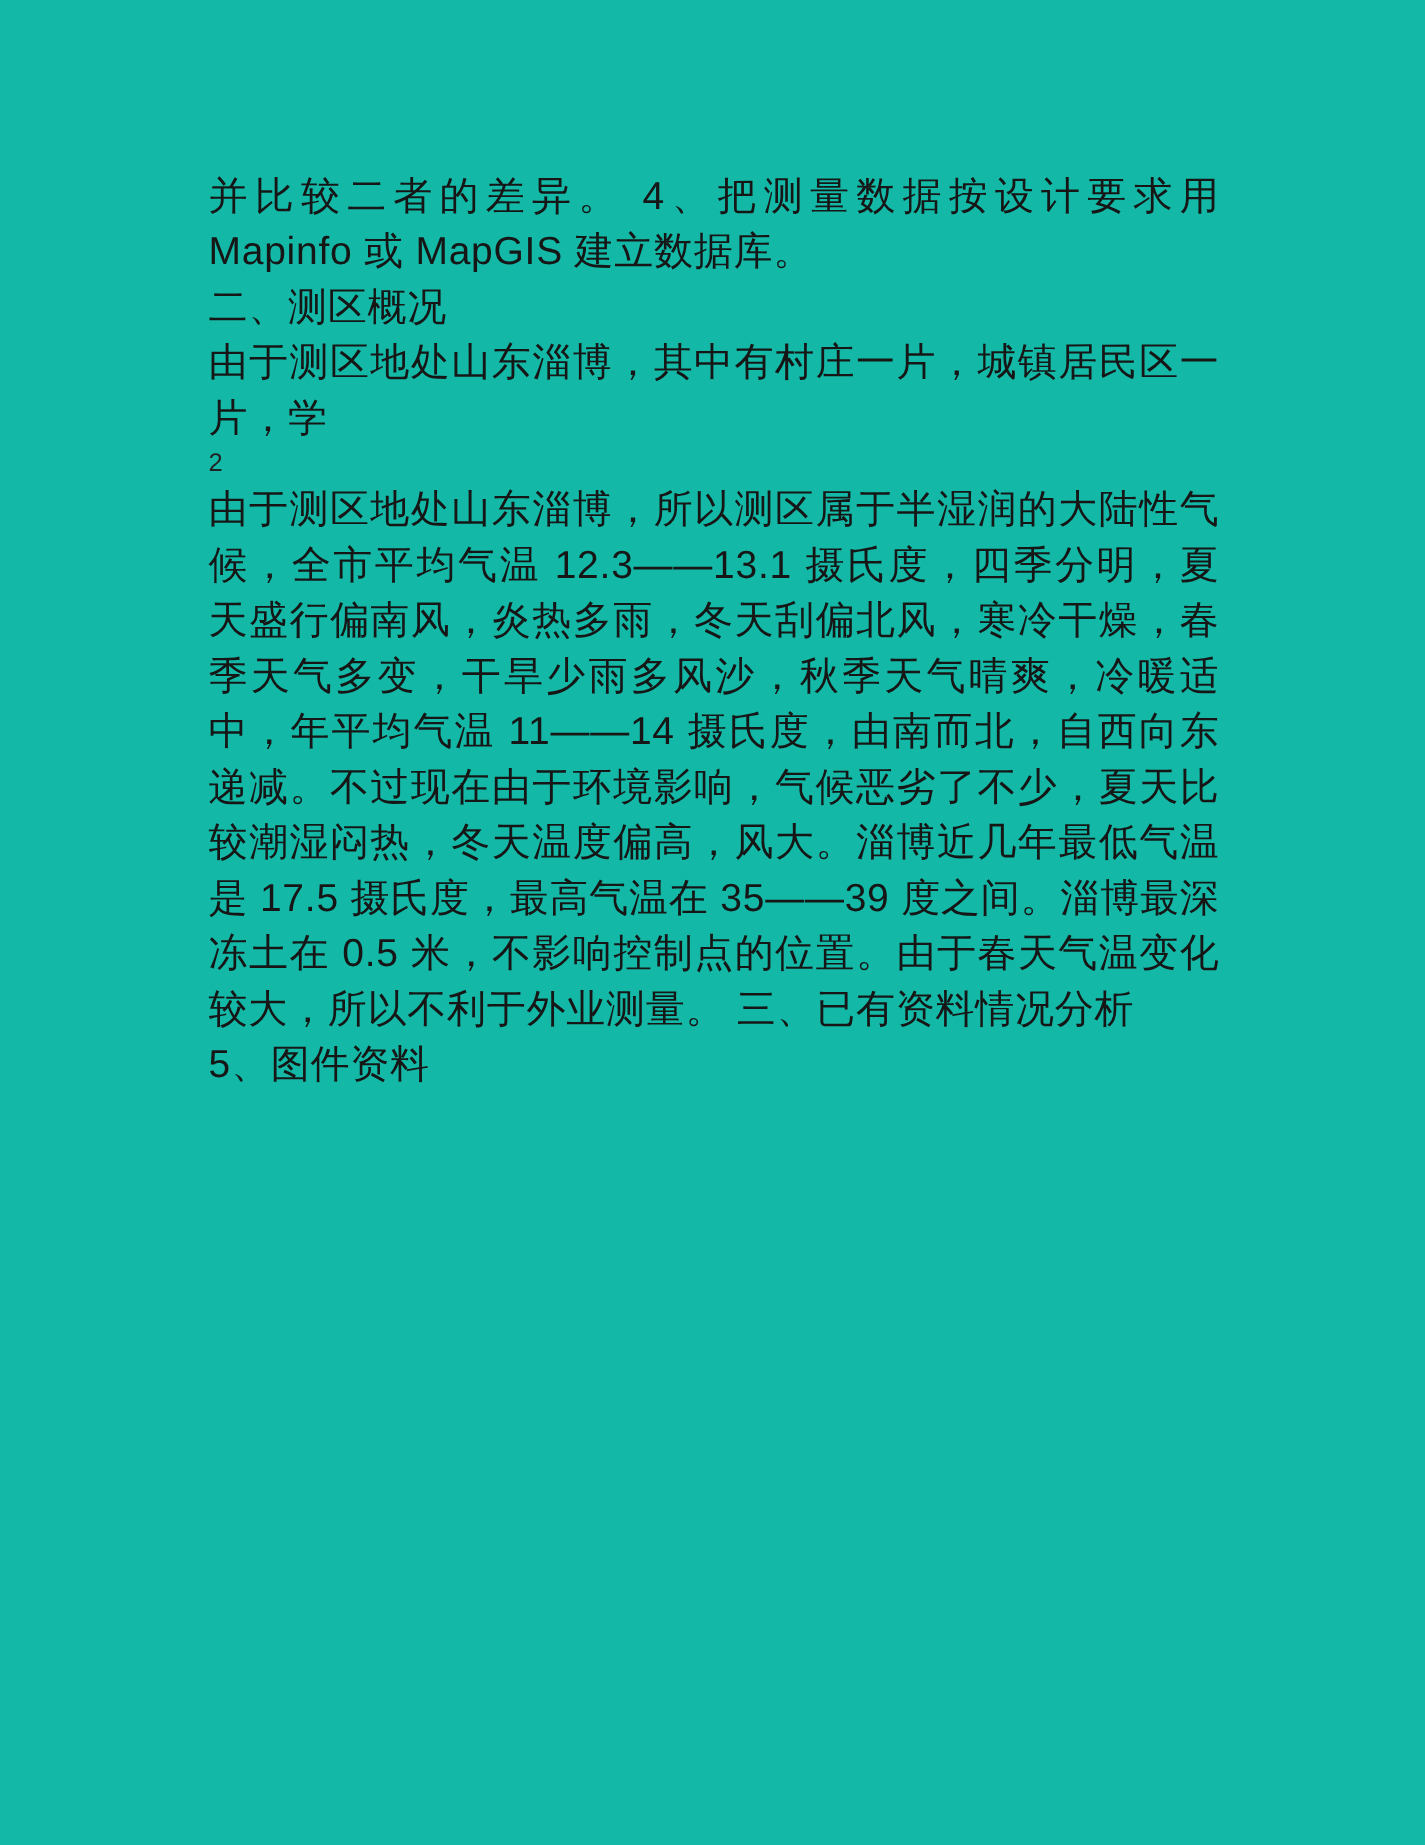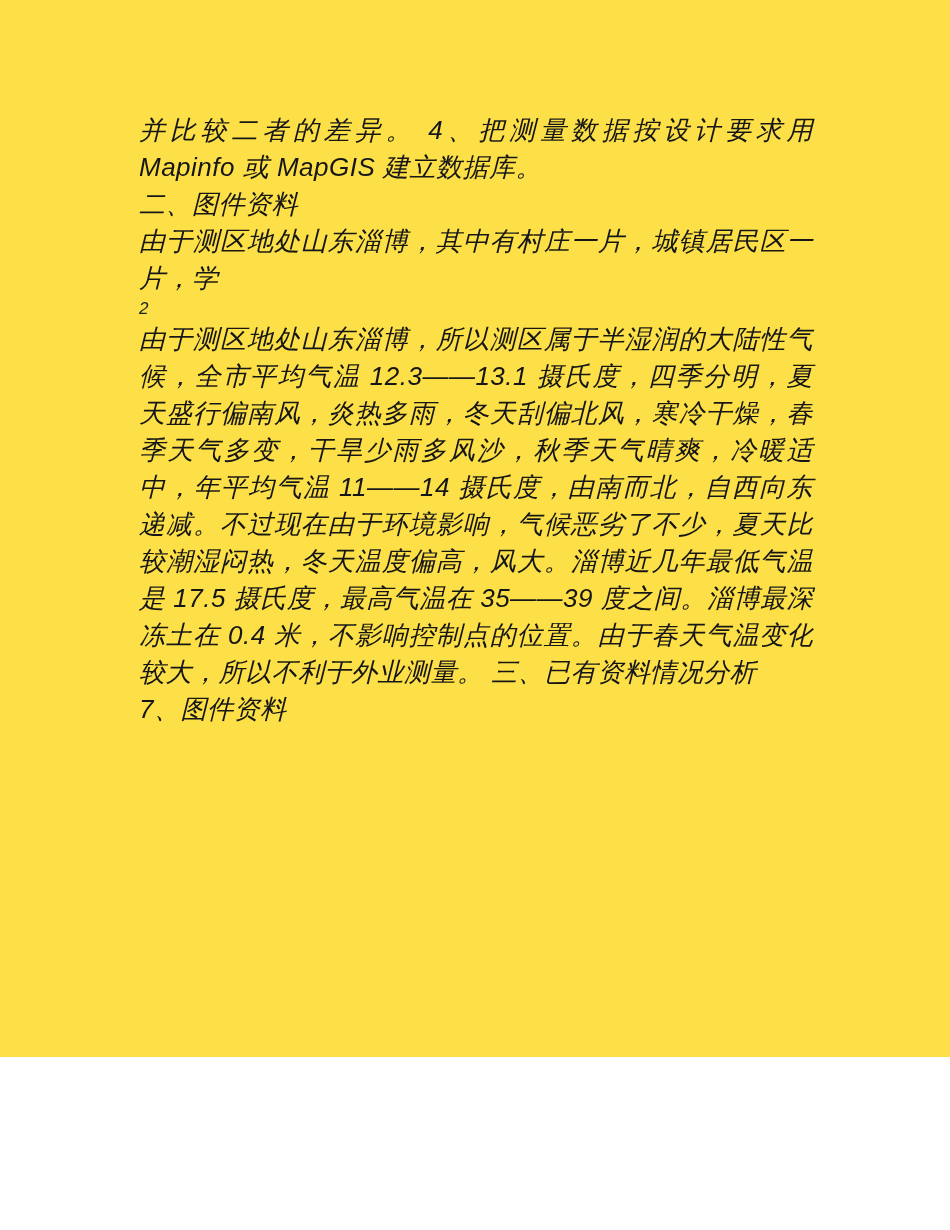--- a/index.html
+++ b/index.html
@@ -8,30 +8,29 @@
     background: #ffffff;
   }
   body {
     width: 950px;
     height: 1230px;
     overflow: hidden;
   }
   .doc-page {
     box-sizing: border-box;
     width: 950px;
-    height: 1057px;
-    background: #fde047;
+    height: 1230px;
+    background: #14b8a6;
     padding: 112px 137px 0 139px;
     font-family: "Liberation Sans", "DejaVu Sans", sans-serif;
     color: #161616;
     font-size: 26px;
     line-height: 37px;
     text-align: justify;
     letter-spacing: 0.5px;
-    font-style: italic;
   }
   .doc-page p {
     margin: 0;
   }
   .para-1 { margin-top: 0; }
   .heading-section { margin-top: 10px; }
   .para-2 { margin-top: 19px; }
   .page-number {
     margin-top: 13px;
     font-size: 17px;
@@ -43,24 +42,24 @@
   .para-4 { margin-top: 51px; }
   .heading-item { margin-top: 9px; }
 </style>
 </head>
 <body>
 
 <div class="doc-page">
 
   <p class="para-1">并比较二者的差异。 4、把测量数据按设计要求用 Mapinfo 或 MapGIS 建立数据库。</p>
 
-  <p class="heading-section">二、图件资料</p>
+  <p class="heading-section">二、测区概况</p>
 
   <p class="para-2">由于测区地处山东淄博，其中有村庄一片，城镇居民区一片，学</p>
 
   <p class="page-number">2</p>
 
 
-  <p class="para-4">由于测区地处山东淄博，所以测区属于半湿润的大陆性气候，全市平均气温 12.3——13.1 摄氏度，四季分明，夏天盛行偏南风，炎热多雨，冬天刮偏北风，寒冷干燥，春季天气多变，干旱少雨多风沙，秋季天气晴爽，冷暖适中，年平均气温 11——14 摄氏度，由南而北，自西向东递减。不过现在由于环境影响，气候恶劣了不少，夏天比较潮湿闷热，冬天温度偏高，风大。淄博近几年最低气温是 17.5 摄氏度，最高气温在 35——39 度之间。淄博最深冻土在 0.4 米，不影响控制点的位置。由于春天气温变化较大，所以不利于外业测量。 三、已有资料情况分析</p>
+  <p class="para-4">由于测区地处山东淄博，所以测区属于半湿润的大陆性气候，全市平均气温 12.3——13.1 摄氏度，四季分明，夏天盛行偏南风，炎热多雨，冬天刮偏北风，寒冷干燥，春季天气多变，干旱少雨多风沙，秋季天气晴爽，冷暖适中，年平均气温 11——14 摄氏度，由南而北，自西向东递减。不过现在由于环境影响，气候恶劣了不少，夏天比较潮湿闷热，冬天温度偏高，风大。淄博近几年最低气温是 17.5 摄氏度，最高气温在 35——39 度之间。淄博最深冻土在 0.5 米，不影响控制点的位置。由于春天气温变化较大，所以不利于外业测量。 三、已有资料情况分析</p>
 
-  <p class="heading-item">7、图件资料</p>
+  <p class="heading-item">5、图件资料</p>
 
 </div>
 
 </body></html>

